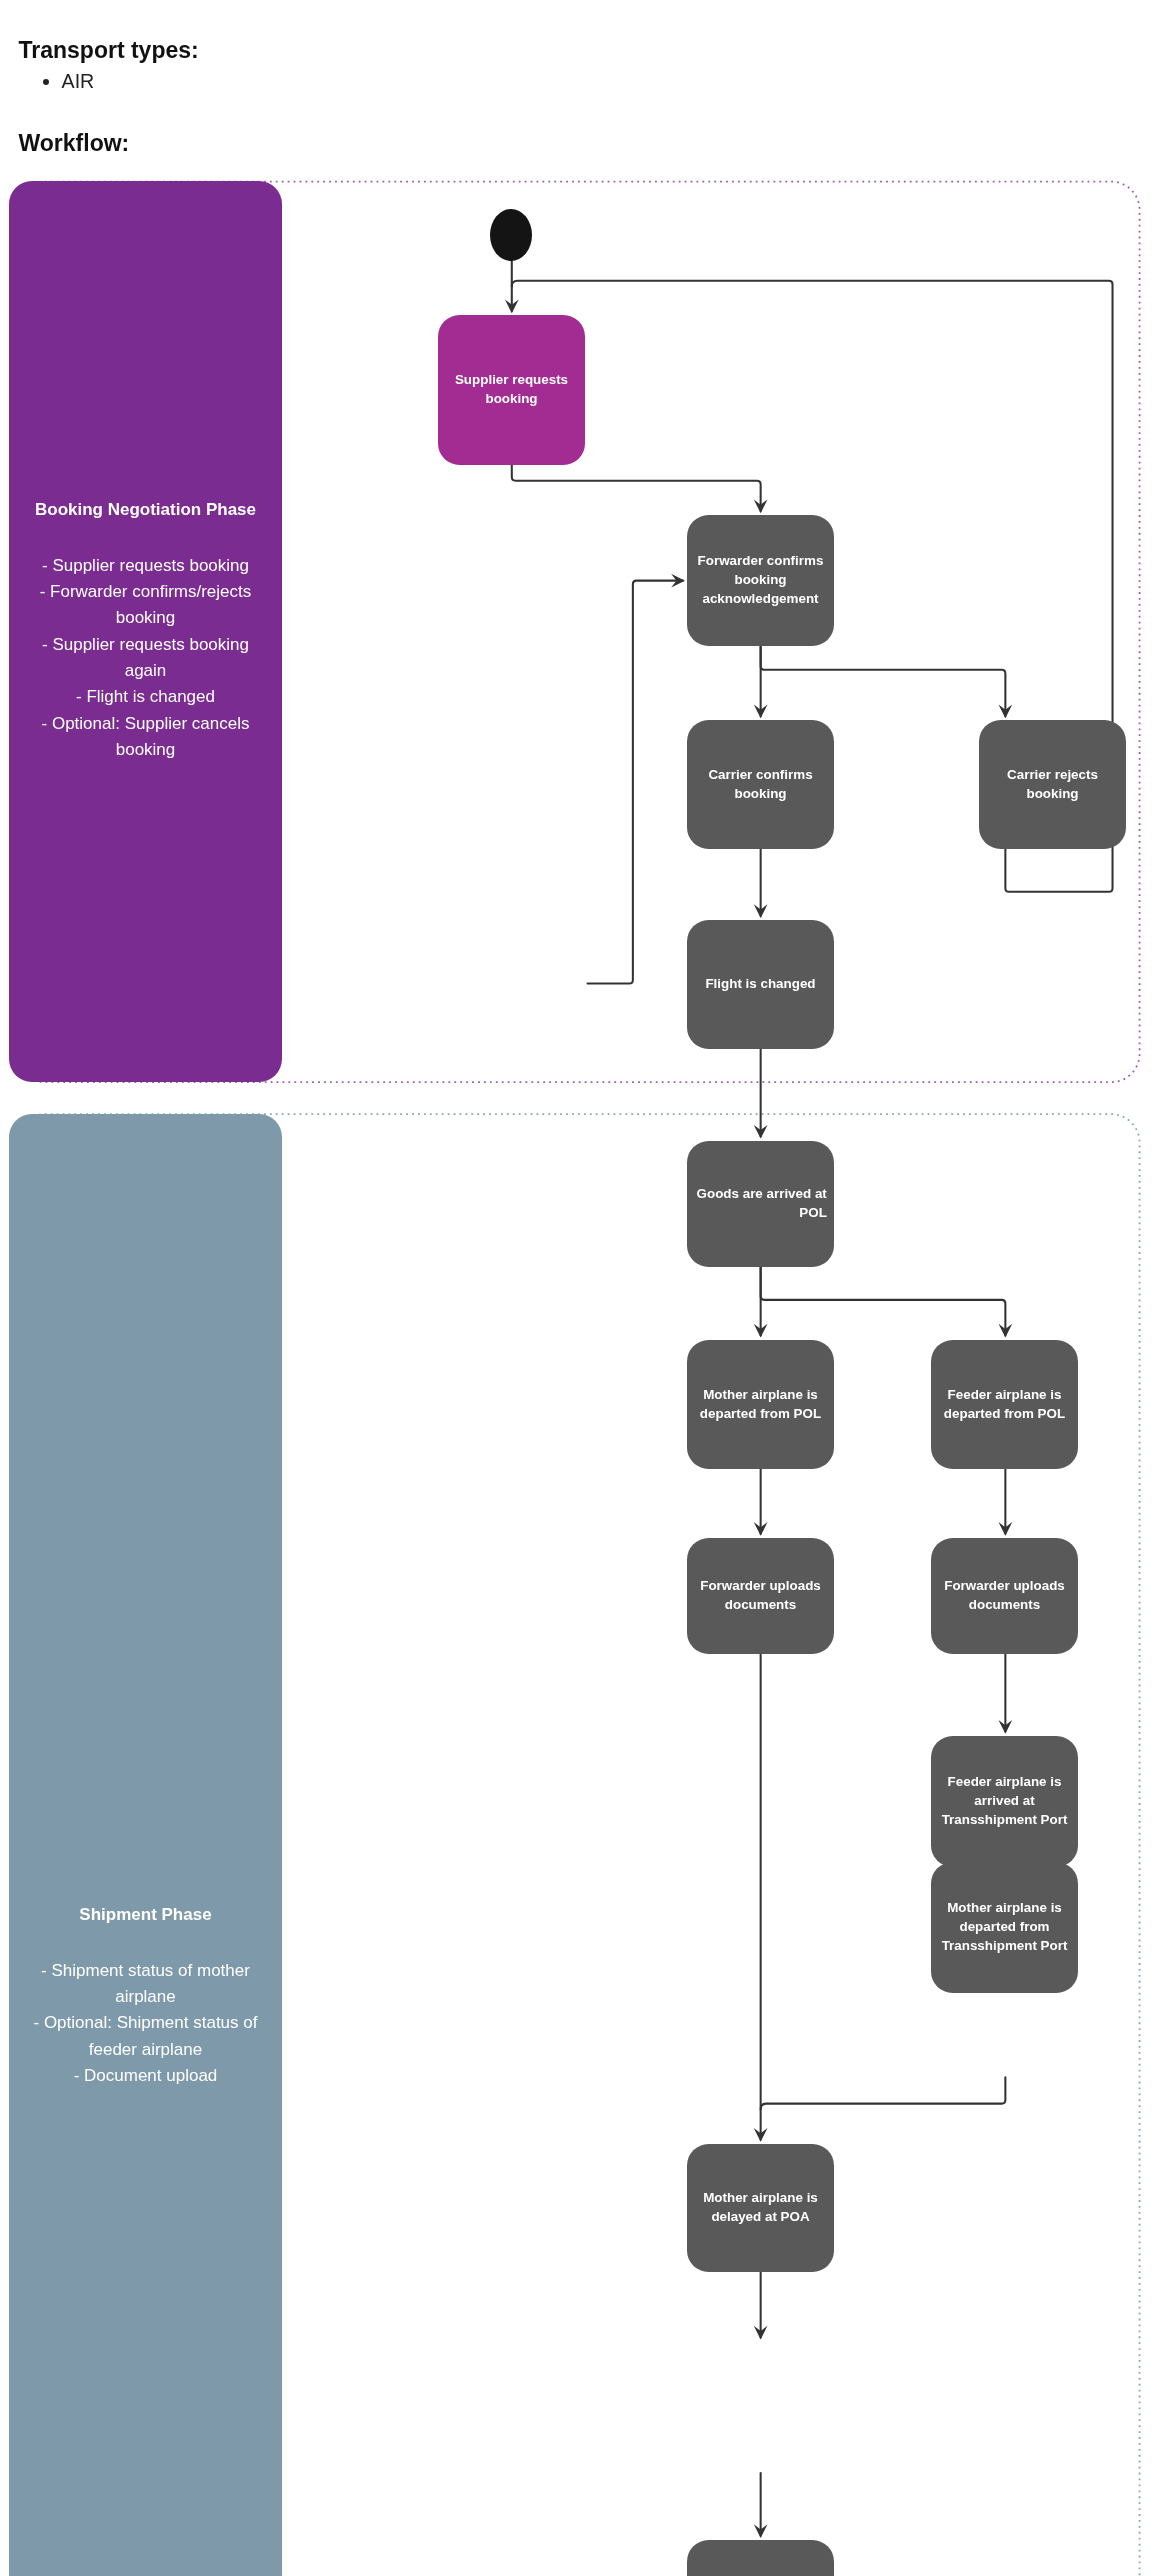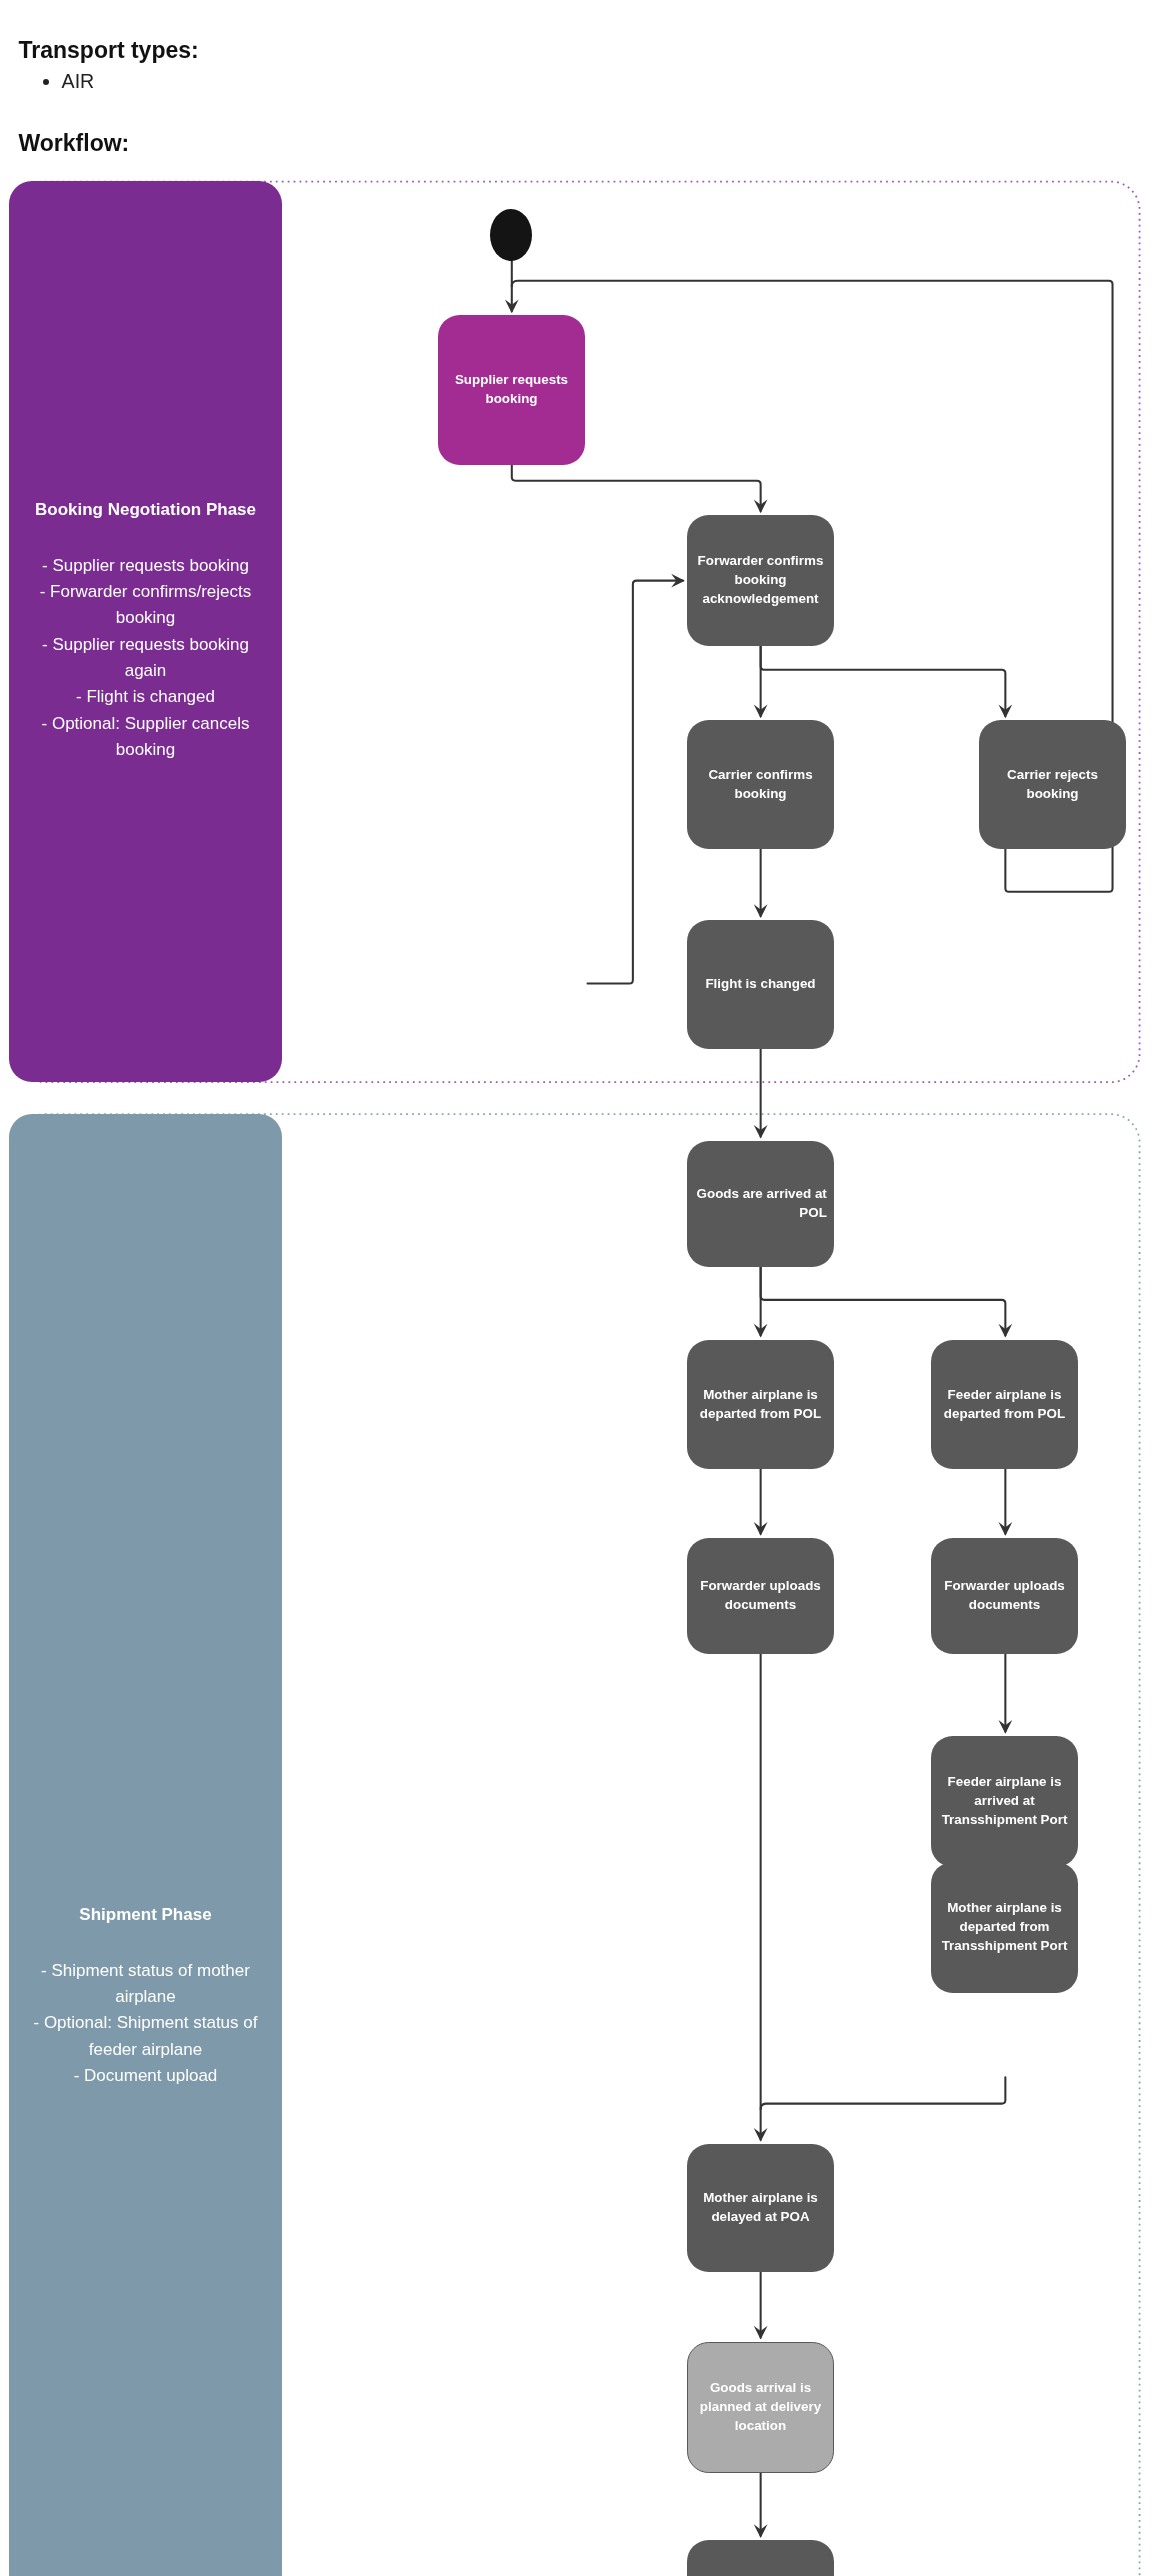--- a/index.html
+++ b/index.html
@@ -107,17 +107,16 @@
   <div class="node" style="left:687px;top:920px;height:129px;">Flight is changed</div>
 
   <div class="node" style="left:687px;top:1141px;height:126px;text-align:right;">Goods are arrived at POL</div>
   <div class="node" style="left:687px;top:1340px;height:129px;">Mother airplane is departed from POL</div>
   <div class="node" style="left:931px;top:1340px;height:129px;">Feeder airplane is departed from POL</div>
   <div class="node" style="left:687px;top:1538px;height:116px;">Forwarder uploads documents</div>
   <div class="node" style="left:931px;top:1538px;height:116px;">Forwarder uploads documents</div>
   <div class="node" style="left:931px;top:1736px;height:131px;">Feeder airplane is arrived at Transshipment Port</div>
   <div class="node" style="left:931px;top:1862px;height:131px;">Mother airplane is departed from Transshipment Port</div>
   <div class="node" style="left:687px;top:2144px;height:128px;">Mother airplane is delayed at POA</div>
-  <div class="node lightgray" style="left:687px;top:2342px;height:131px;">Goods arrival is planned at delivery location</div>
   <div class="node" style="left:687px;top:2540px;height:126px;">Mother airplane is arrived at POA</div>
 
 </div>
 
 
 </body></html>

